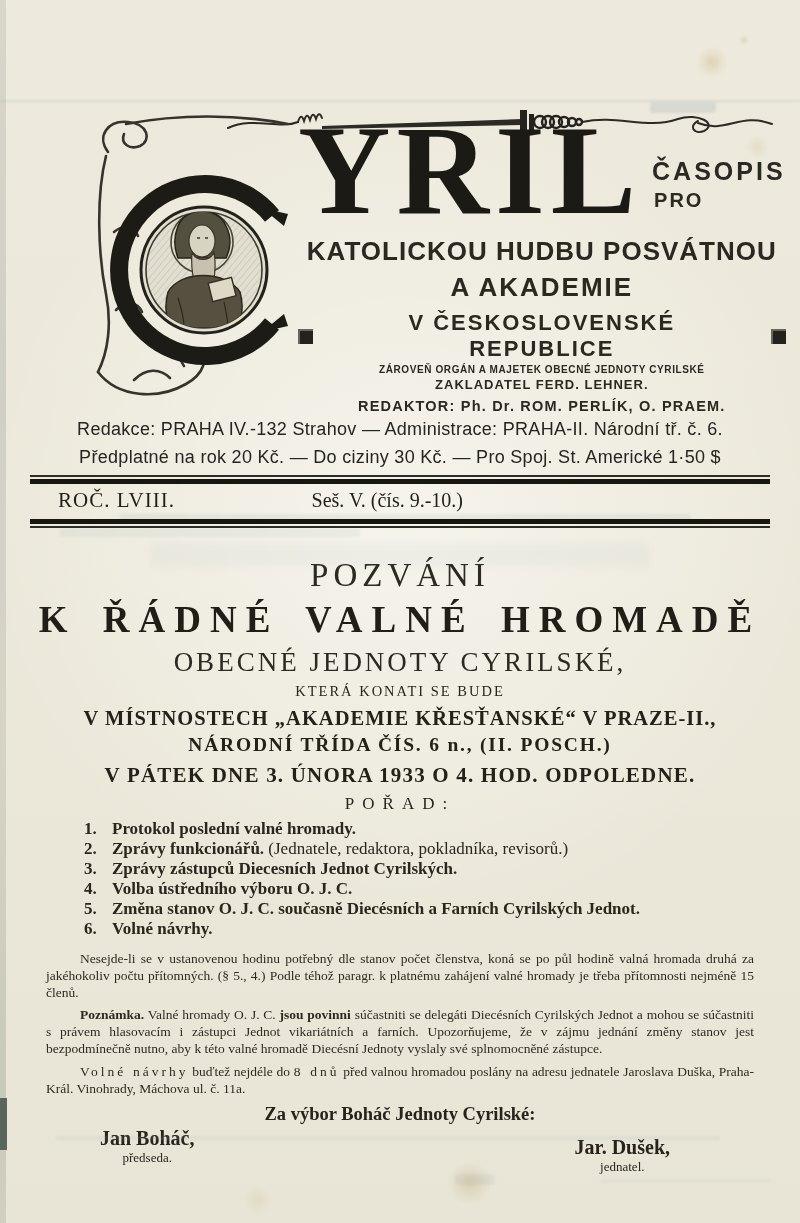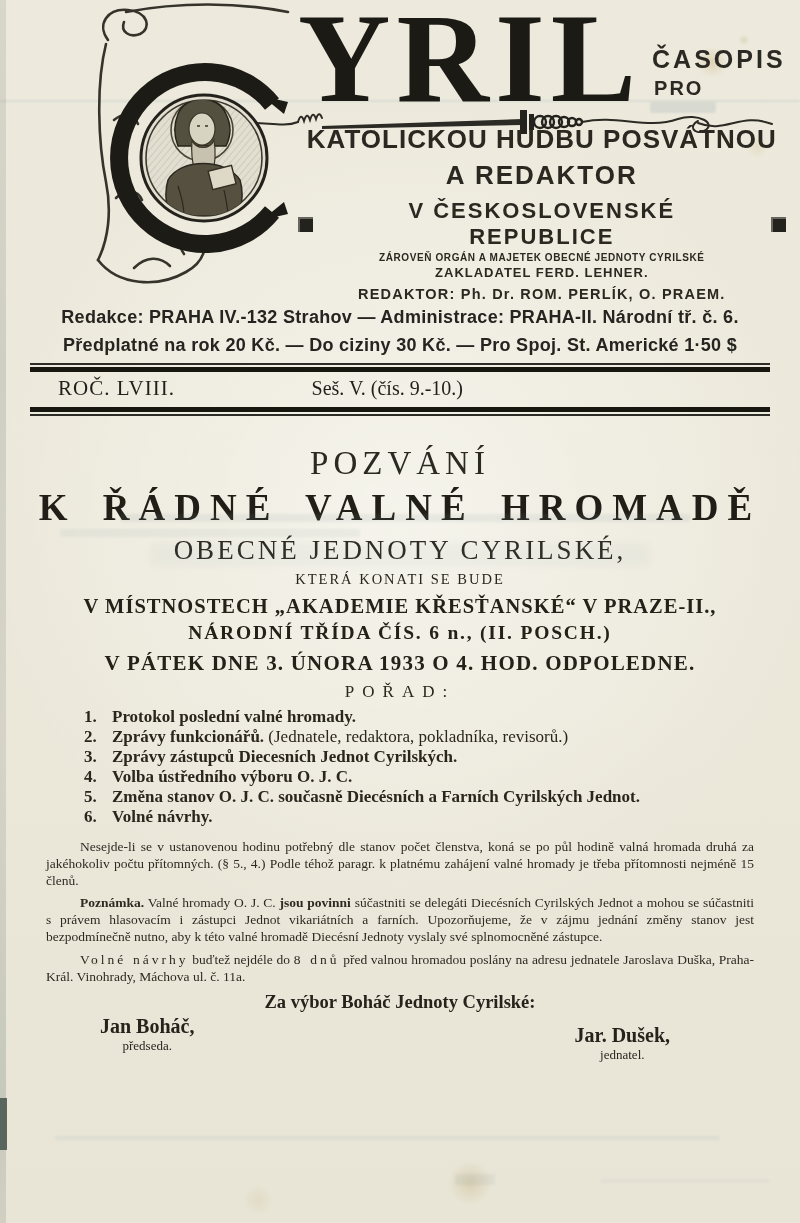--- a/index.html
+++ b/index.html
@@ -24,21 +24,21 @@
   .g1 { left:0;   top:100px;  width:800px; height:2px;  opacity:.16; }
   .g2 { left:650px;top:102px; width:66px;  height:11px; opacity:.18; }
   .g3 { left:120px;top:514px; width:570px; height:8px;  opacity:.10; }
   .g4 { left:60px; top:529px; width:300px; height:8px;  opacity:.08; }
   .g5 { left:150px;top:543px; width:500px; height:24px; opacity:.05; filter:blur(3px); }
   .g6 { left:55px; top:1136px; width:665px; height:4px; opacity:.15; background:#9db2bb; }
   .g7 { left:600px;top:1179px; width:170px; height:4px; opacity:.10; background:#9db2bb; }
   .g8 { left:455px;top:1174px; width:40px; height:11px; opacity:.10; }
   
   .ornament-line { position:absolute; top:104px; left:226px; width:548px; height:36px; }
-  .masthead { position:relative; }
+  .masthead { padding-top:112px; position:relative; }
   .mast-row { display:flex; padding-left:92px; }
   .initial-block { width:206px; height:288px; flex:none; }
   .mast-right { flex:1; text-align:center; padding-right:18px; }
   .title-row { display:flex; justify-content:center; align-items:flex-start; margin-top:8px; height:100px; }
   .title-yril { font-family:"Liberation Serif", serif; font-weight:bold; font-size:128px; line-height:100px;
     letter-spacing:6px; color:#1c1a15; }
   .tagline { text-align:left; margin-left:10px; margin-top:36px; font-family:"Liberation Sans", sans-serif;
     font-weight:bold; color:#2b2923; }
   .tagline-top { font-size:25px; letter-spacing:3px; line-height:30px; }
   .tagline-bottom { font-size:20px; letter-spacing:2px; line-height:24px; margin-top:2px; margin-left:2px; }
@@ -47,21 +47,21 @@
   .sub2 { margin-top:6px;  font-size:26px; letter-spacing:2px; line-height:30px; }
   .region-row { margin-top:8px; display:flex; justify-content:center; align-items:center; gap:20px;
     font-size:22px; letter-spacing:2px; line-height:26px; }
   .orn-square { width:15px; height:15px; background:#23221c; display:inline-block;
     box-shadow:inset 2px 2px 0 rgba(236,233,221,.35); }
   .organ   { margin-top:0; font-size:10px; letter-spacing:.6px; line-height:16px; }
   .founder { margin-top:0; font-size:13px; letter-spacing:1px; line-height:14px; }
   .editor  { margin-top:6px; font-size:14.5px; letter-spacing:1.2px; line-height:16px; }
   
   .contact { margin-top:4px; text-align:center; }
-  .contact div { font-family:"Liberation Sans", sans-serif; font-weight:bold; font-size:18px;
+  .contact div { font-family:"Liberation Sans", sans-serif; font-weight:normal; font-size:18px;
     color:#262420; line-height:22px; letter-spacing:.3px; }
   .contact .c2 { margin-top:6px; }
   
   .issue-bar { margin:11px 30px 0; border-top:5px solid #17160f; border-bottom:5px solid #17160f;
     position:relative; padding:4px 28px 6px; display:flex; align-items:baseline; }
   .issue-bar::before { content:""; position:absolute; left:0; right:0; top:-9px; height:2px; background:#2e2c26; }
   .issue-bar::after  { content:""; position:absolute; left:0; right:0; bottom:-9px; height:2px; background:#2e2c26; }
   .vol { width:180px; font-size:21px; letter-spacing:1px; color:#211f19; }
   .period { flex:1; text-align:center; font-family:"Liberation Sans", sans-serif; font-weight:bold;
     font-size:21px; letter-spacing:1px; color:#15140e; }
@@ -181,21 +181,21 @@
       </div>
       <div class="mast-right">
         <div class="title-row">
           <span class="title-yril">YRIL</span>
           <span class="tagline">
             <div class="tagline-top">ČASOPIS</div>
             <div class="tagline-bottom">PRO</div>
           </span>
         </div>
         <div class="sub1 sans-b">KATOLICKOU HUDBU POSVÁTNOU</div>
-        <div class="sub2 sans-b">A REDAKTOR</div>
+        <div class="sub2 sans-b">A AKADEMIE</div>
         <div class="region-row sans-b">
           <span class="orn-square"></span>
           <span>V ČESKOSLOVENSKÉ REPUBLICE</span>
           <span class="orn-square"></span>
         </div>
         <div class="organ sans-b">ZÁROVEŇ ORGÁN A MAJETEK OBECNÉ JEDNOTY CYRILSKÉ</div>
         <div class="founder sans-b">ZAKLADATEL FERD. LEHNER.</div>
         <div class="editor sans-b">REDAKTOR: Ph. Dr. ROM. PERLÍK, O. PRAEM.</div>
       </div>
     </div>

